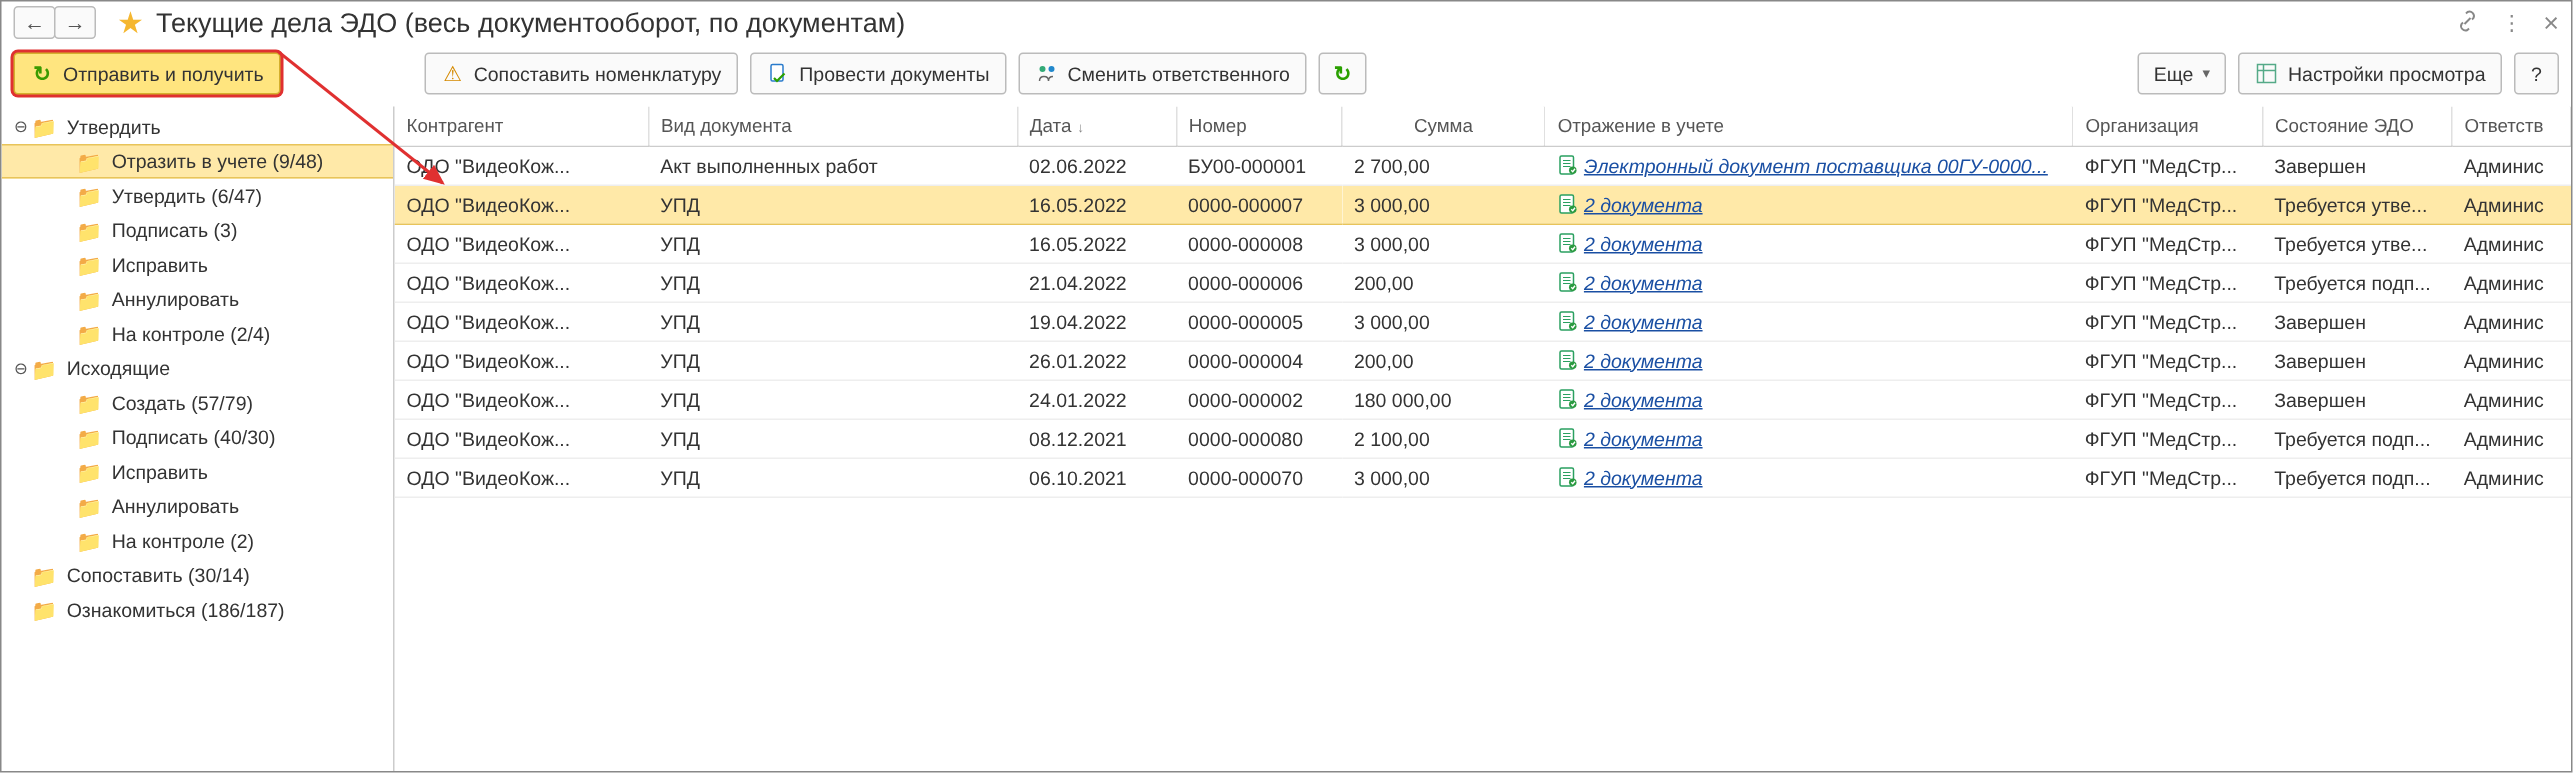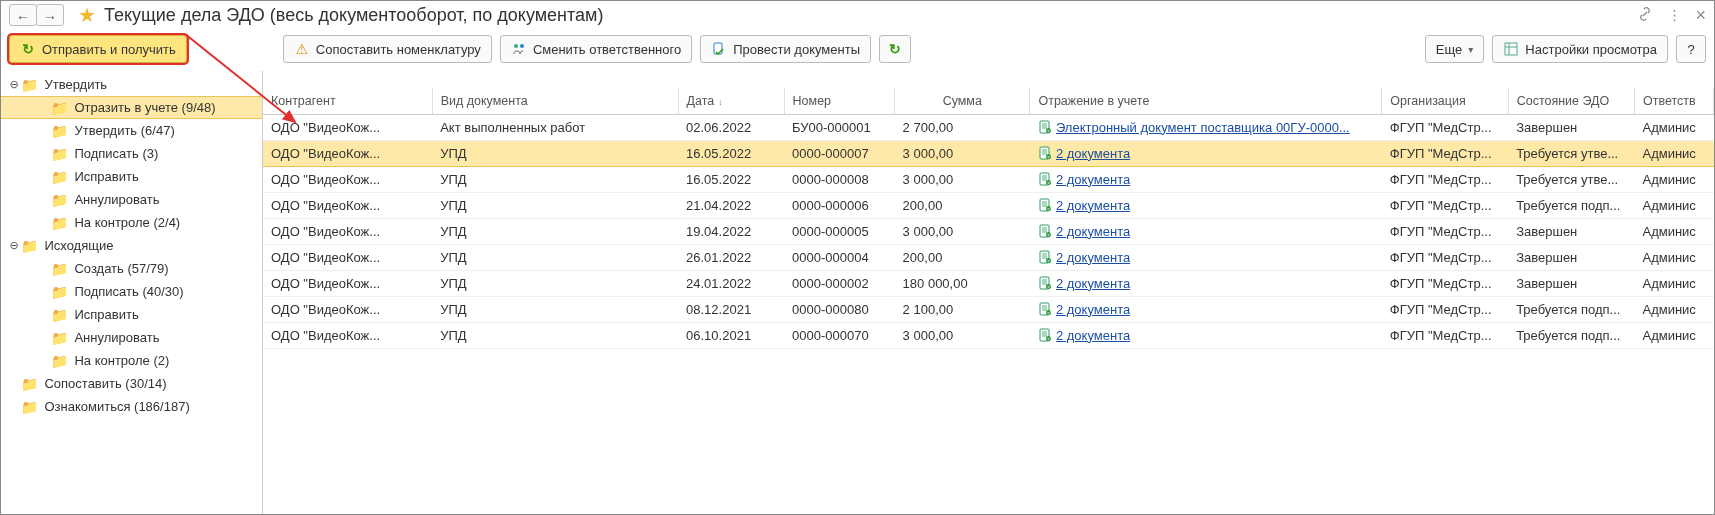--- a/index.html
+++ b/index.html
@@ -35,26 +35,26 @@
   .expander { width: 14px; text-align: center; color: #555; font-size: 11px; }
   .folder { color: #e4ae3a; font-size: 14px; margin-right: 6px; }
   .indent-0 { padding-left: 6px; }
   .indent-2 { padding-left: 50px; }
 
   
   .red-arrow { position: absolute; left: 50px; top: 34px; width: 260px; height: 120px; pointer-events: none; z-index: 10; }
 
   
   .table-wrap { flex: 1; overflow: auto; position: relative; }
-  table { border-collapse: collapse; width: 100%; table-layout: fixed; margin-top: 17px; }
+  table { border-collapse: collapse; width: 100%; table-layout: fixed; }
   th { text-align: left; font-weight: 400; color: #555; background: #fff; border-bottom: 1px solid #ccc; border-right: 1px solid #e0e0e0; height: 26px; padding: 0 8px; font-size: 12.5px; position: sticky; top: 0; }
   td { height: 26px; padding: 0 8px; border-bottom: 1px solid #eee; white-space: nowrap; overflow: hidden; text-overflow: ellipsis; font-size: 13px; }
   tr.sel td { background: #ffe9a8; border-top: 1px solid #e8c45a; border-bottom: 1px solid #e8c45a; }
   .num { text-align: left; }
-  .link { color: #1a4fa3; text-decoration: underline; cursor: pointer; }
+  .link { color: #1a4fa3; text-decoration: underline; cursor: pointer; font-style: italic; }
   .docicon { display: inline-block; width: 14px; height: 14px; margin-right: 4px; vertical-align: -2px; }
   .sort-arrow { font-size: 9px; color: #888; margin-left: 4px; }
 
   
   .c-ka { width: 150px; }
   .c-vd { width: 218px; }
   .c-dt { width: 94px; }
   .c-nm { width: 98px; }
   .c-sm { width: 120px; }
   .c-ou { width: 312px; }
@@ -90,37 +90,37 @@
   <div class="btn yellow redbox">
     <span class="icon refr">↻</span>
     <span>Отправить и получить</span>
   </div>
   <div style="width:80px;"></div>
   <div class="btn">
     <span class="icon warn">⚠</span>
     <span>Сопоставить номенклатуру</span>
   </div>
   <div class="btn">
+    <span class="icon doc">
+      <svg width="14" height="14" viewBox="0 0 14 14">
+          <rect x="2" y="1" width="8" height="11" rx="1" fill="#fff" stroke="#2a7bcc"></rect>
+          <path d="M4 10l2 2 5-5" stroke="#2aa000" stroke-width="1.5" fill="none"></path>
+        </svg>
+    </span>
+    <span>Провести документы</span>
+  </div>
+  <div class="btn">
     <span class="icon swap">
       <svg width="14" height="14" viewBox="0 0 14 14">
           <circle cx="4" cy="4" r="2" fill="#3a7"></circle>
           <circle cx="10" cy="4" r="2" fill="#28c"></circle>
           <path d="M2 12c0-2 1-3 3-3s3 1 3 3M8 12c0-2 1-3 3-3" stroke="#666" fill="none"></path>
         </svg>
     </span>
     <span>Сменить ответственного</span>
-  </div>
-  <div class="btn">
-    <span class="icon doc">
-      <svg width="14" height="14" viewBox="0 0 14 14">
-          <rect x="2" y="1" width="8" height="11" rx="1" fill="#fff" stroke="#2a7bcc"></rect>
-          <path d="M4 10l2 2 5-5" stroke="#2aa000" stroke-width="1.5" fill="none"></path>
-        </svg>
-    </span>
-    <span>Провести документы</span>
   </div>
   <div class="btn" style="width:32px;justify-content:center;padding:0;">
     <span class="icon refr">↻</span>
   </div>
   <div class="spacer"></div>
   <div class="btn">
     <span>Еще</span>
     <span style="font-size:10px;color:#666;">▾</span>
   </div>
   <div class="btn">

